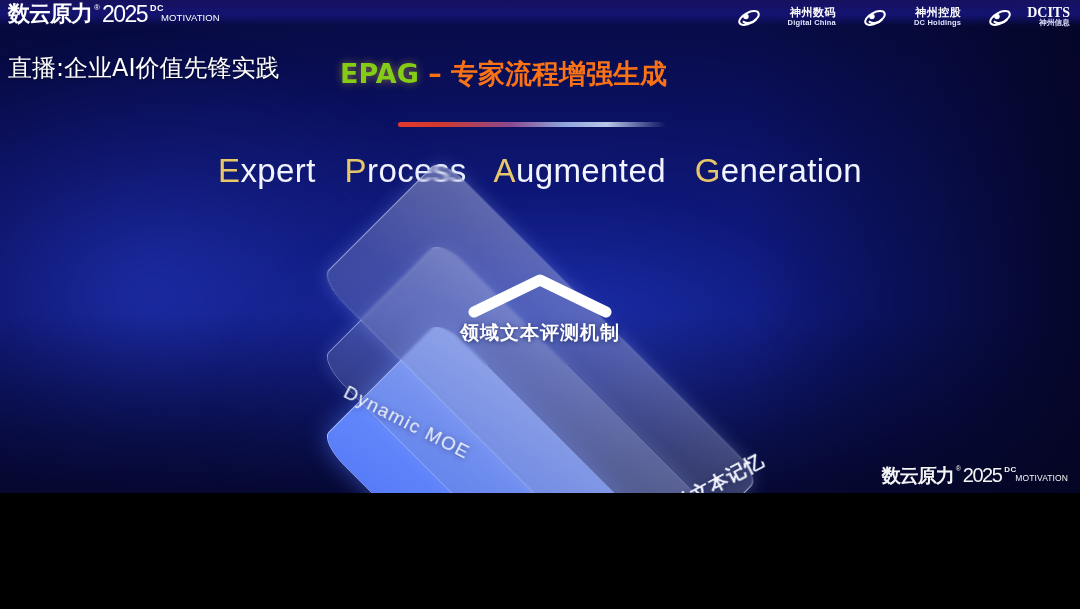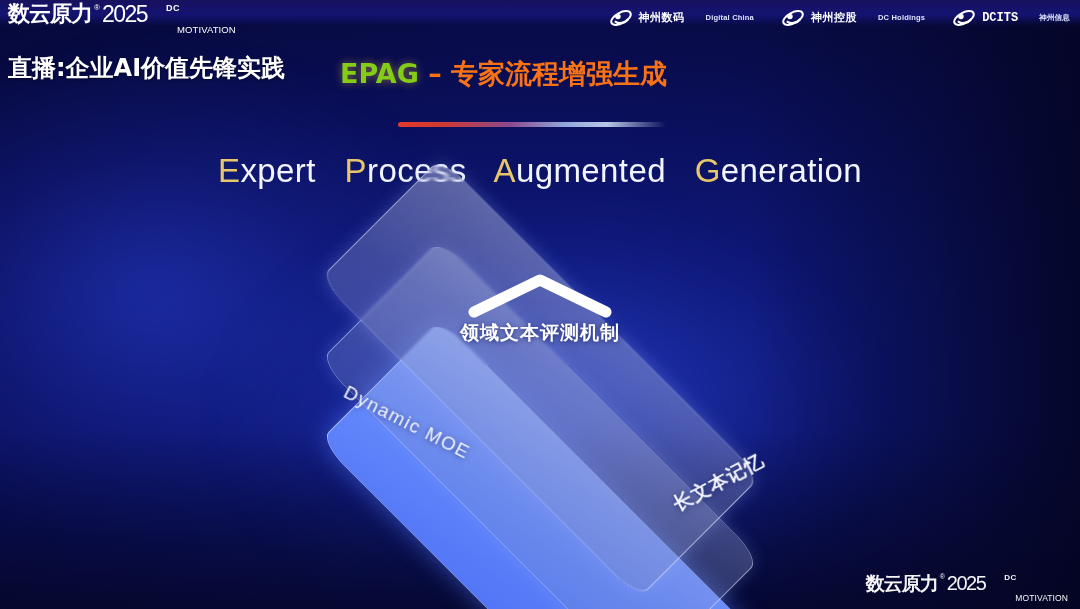--- a/index.html
+++ b/index.html
@@ -1,18 +1,18 @@
 <!DOCTYPE html>
 <html><head>
 <meta charset="utf-8">
 <style>
   html,body{margin:0;padding:0;background:#000;}
   *{box-sizing:border-box;}
   .stage{
-    position:relative;width:1080px;height:609px;overflow:hidden;
+    position:relative;width:1080px;height:493px;overflow:hidden;
     font-family:"Liberation Sans","DejaVu Sans",sans-serif;
     background:#0a1060;
   }
   
   .bg-base{position:absolute;inset:0;
     background:
       radial-gradient(120% 85% at 50% 62%, #16269c 0%, #0e1878 26%, #0a0f5a 52%, #070a40 74%, #05062c 100%),
       linear-gradient(180deg,#121a78 0%,#0c1166 18%,#0a0e55 55%,#070937 100%);
   }
   .bg-topband{position:absolute;left:0;right:0;top:0;height:26px;
@@ -28,37 +28,37 @@
   .bg-botdark{position:absolute;left:0;right:0;bottom:0;height:180px;
     background:linear-gradient(0deg,rgba(4,5,34,.75) 0%,rgba(0,0,0,0) 100%);}
 
   
   .logo-tl{position:absolute;left:8px;top:2px;display:flex;align-items:flex-start;gap:2px;}
   .logo-cn{font-size:22px;font-weight:700;color:#fff;letter-spacing:-1px;line-height:24px;
            font-family:"DejaVu Sans","Liberation Sans",sans-serif;}
   .logo-reg{font-size:8px;color:#fff;line-height:11px;}
   .logo-yr{font-size:23px;font-weight:400;color:#fff;letter-spacing:-1.5px;line-height:24px;
            font-family:"Liberation Sans",sans-serif;}
-  .logo-dc{display:flex;flex-direction:column;line-height:9px;margin-top:2px;margin-left:17px;gap:12px;}
+  .logo-dc{display:flex;flex-direction:column;line-height:9px;margin-top:2px;margin-left:1px;}
   .logo-dc span:first-child{font-size:9px;font-weight:700;color:#fff;letter-spacing:.3px;}
   .logo-dc span:last-child{font-size:9.5px;font-weight:400;color:#fff;letter-spacing:.1px;padding-left:11px;}
 
-  .live-title{position:absolute;left:8px;top:52px;font-size:24px;font-weight:700;color:#fff;
+  .live-title{position:absolute;left:8px;top:52px;font-size:24px;font-weight:400;color:#fff;
     letter-spacing:0px;text-shadow:0 1px 3px rgba(0,0,0,.5);
     font-family:"DejaVu Sans","Liberation Sans",sans-serif;white-space:nowrap;}
 
   .brands{position:absolute;right:10px;top:7px;display:flex;align-items:center;gap:26px;}
   .brand{display:flex;align-items:center;gap:5px;}
   .swirl{width:26px;height:22px;flex:none;}
-  .brand-txt{display:flex;flex-direction:row;line-height:10px;align-items:flex-end;}
+  .brand-txt{display:flex;flex-direction:column;line-height:10px;align-items:flex-end;}
   .brand-cn{font-size:11px;font-weight:700;color:#fff;letter-spacing:.5px;
     font-family:"DejaVu Sans","Liberation Sans",sans-serif;}
   .brand-en{font-size:7.5px;font-weight:700;color:#dfe4ff;letter-spacing:.2px;
     font-family:"Liberation Sans",sans-serif;padding-left:21px;}
-  .brand-cn.big{font-size:12px;letter-spacing:0px;font-family:Liberation Mono, monospace;}
+  .brand-cn.big{font-size:14px;letter-spacing:0px;font-family:Liberation Serif, serif;}
 
   
   .main-title{position:absolute;left:340px;top:56px;font-size:27px;font-weight:700;white-space:nowrap;
     font-family:"DejaVu Sans","Liberation Sans",sans-serif;}
   .main-title .gold{color:#84cc16;text-shadow:0 0 9px rgba(214,168,70,.55);}
   .main-title .wht{color:#f97316;}
 
   .rule{position:absolute;left:398px;top:122px;width:268px;height:5px;border-radius:3px;
     background:linear-gradient(90deg,#e23a2e 0%,#d0392f 16%,#8b4a8e 42%,#8fa6dc 62%,#b9c8e8 78%,rgba(185,200,232,0) 100%);
     filter:blur(.4px);}

